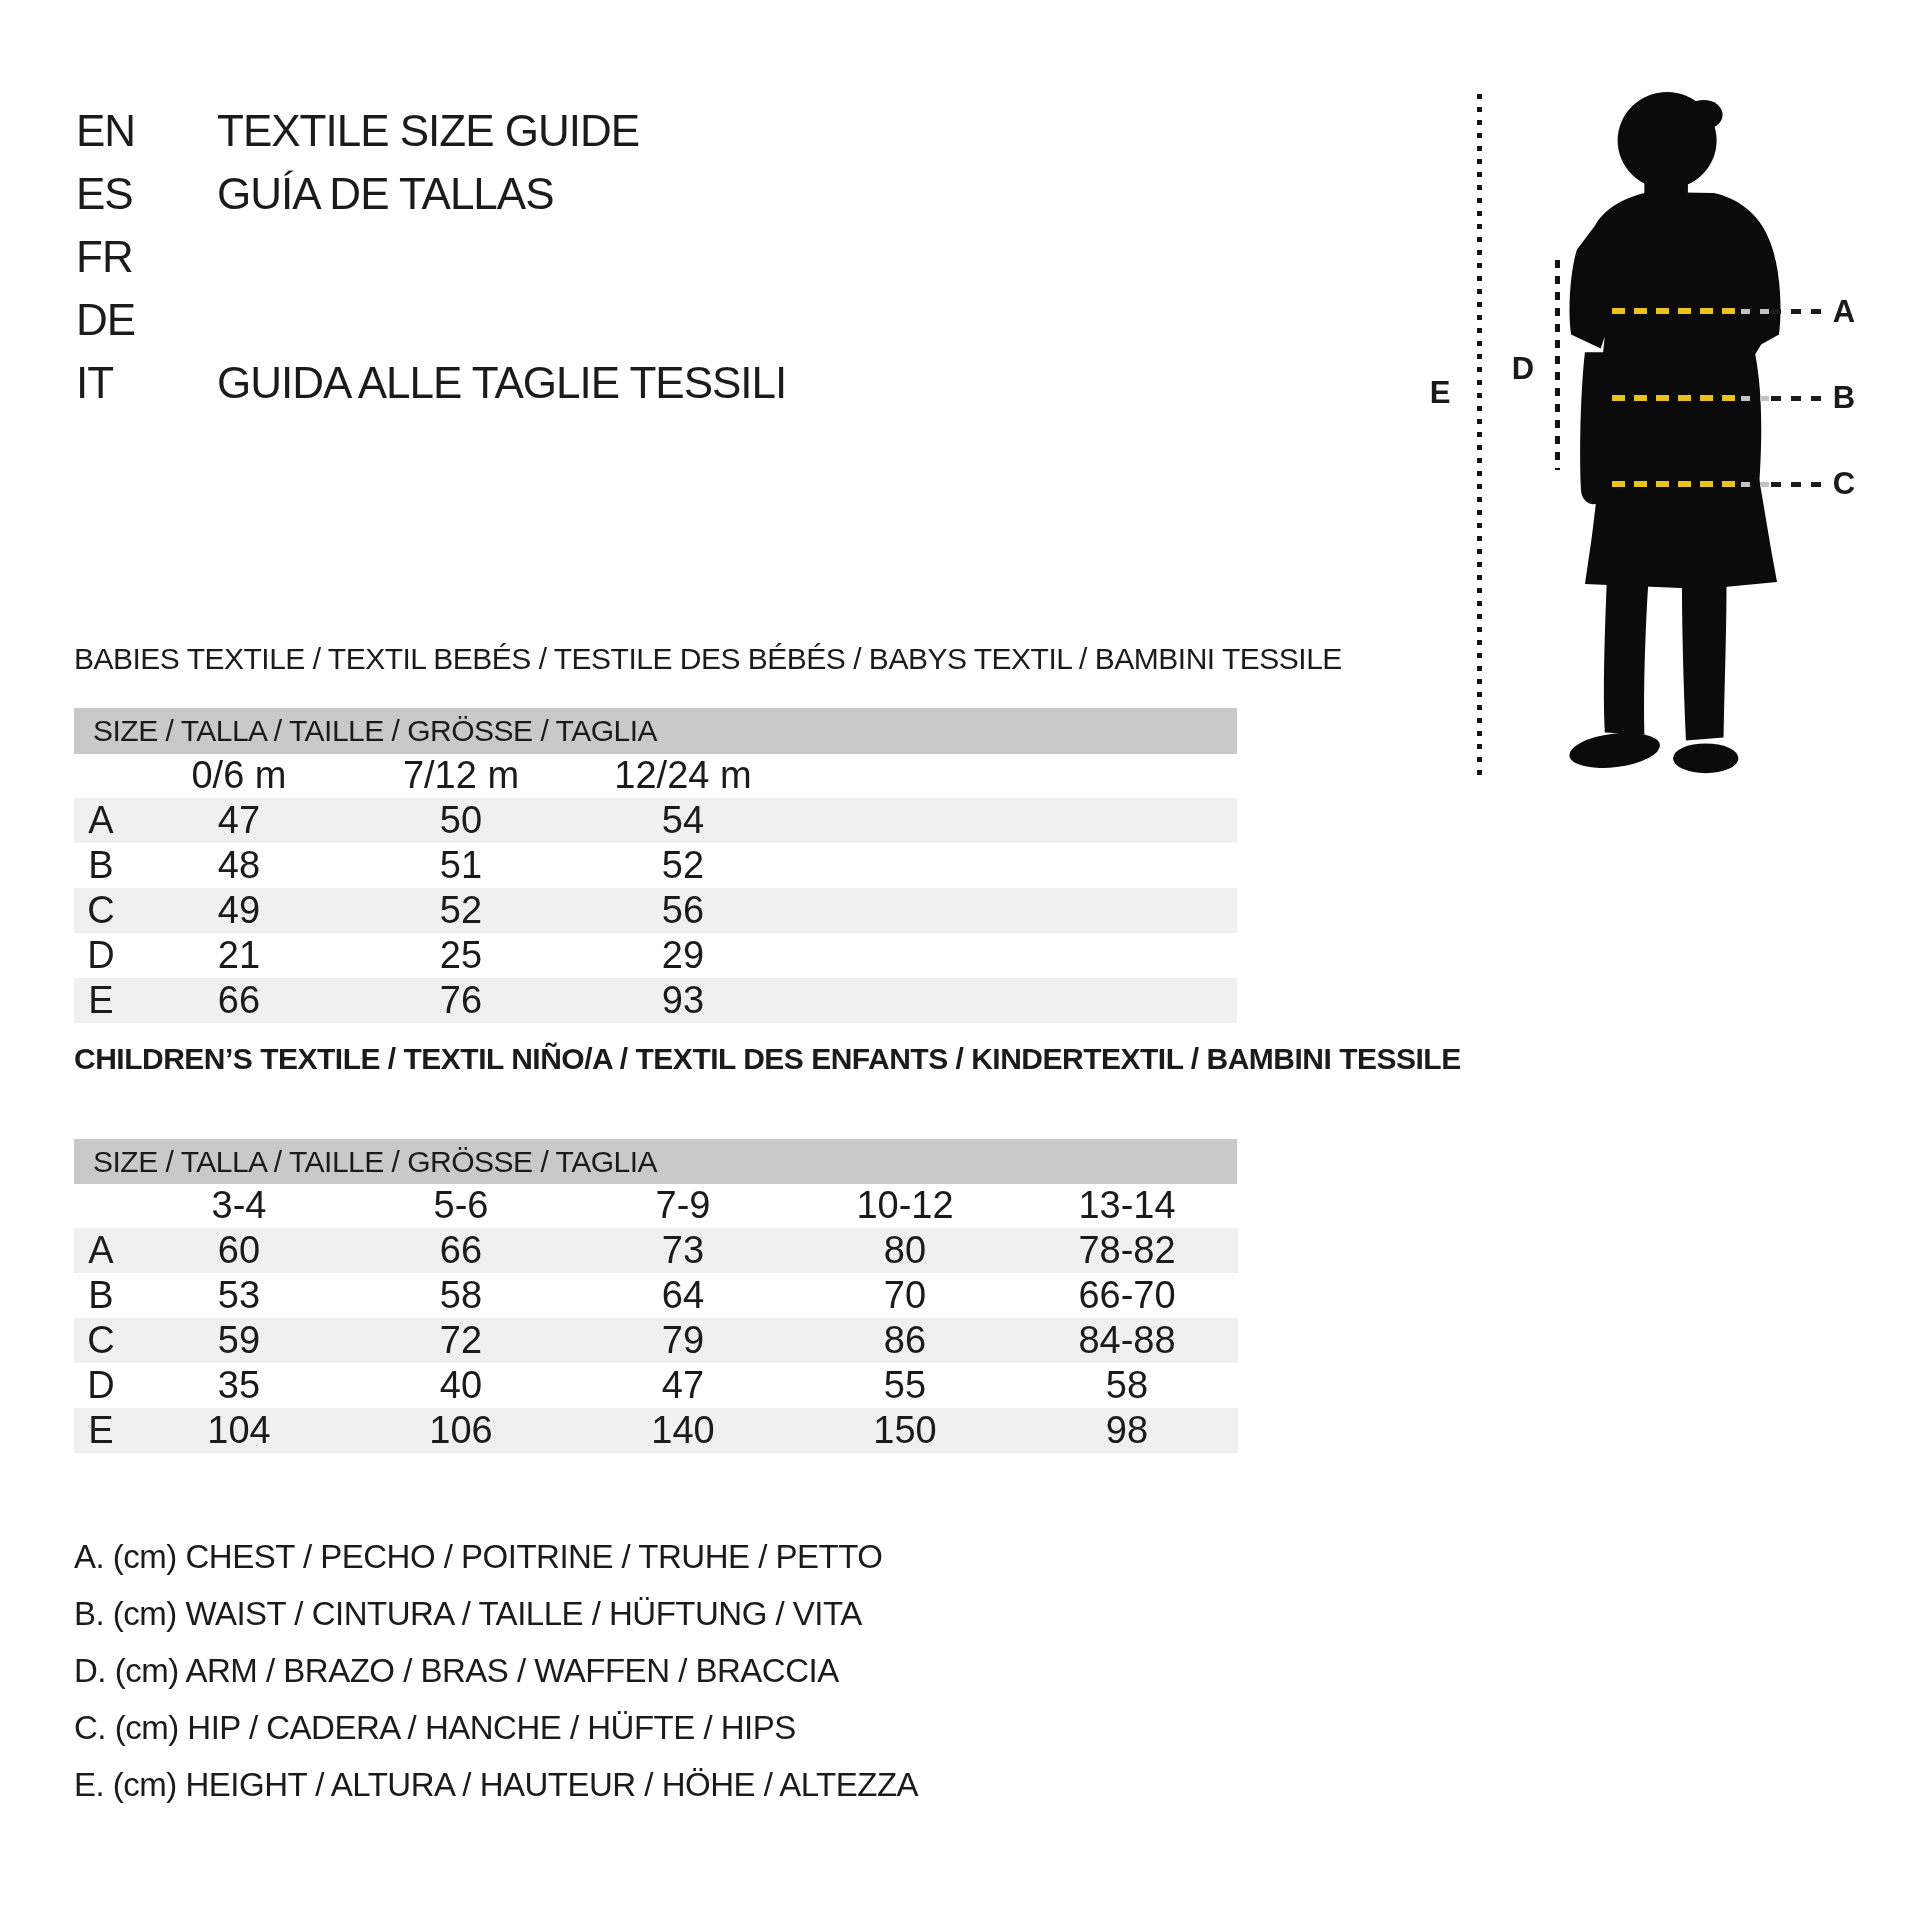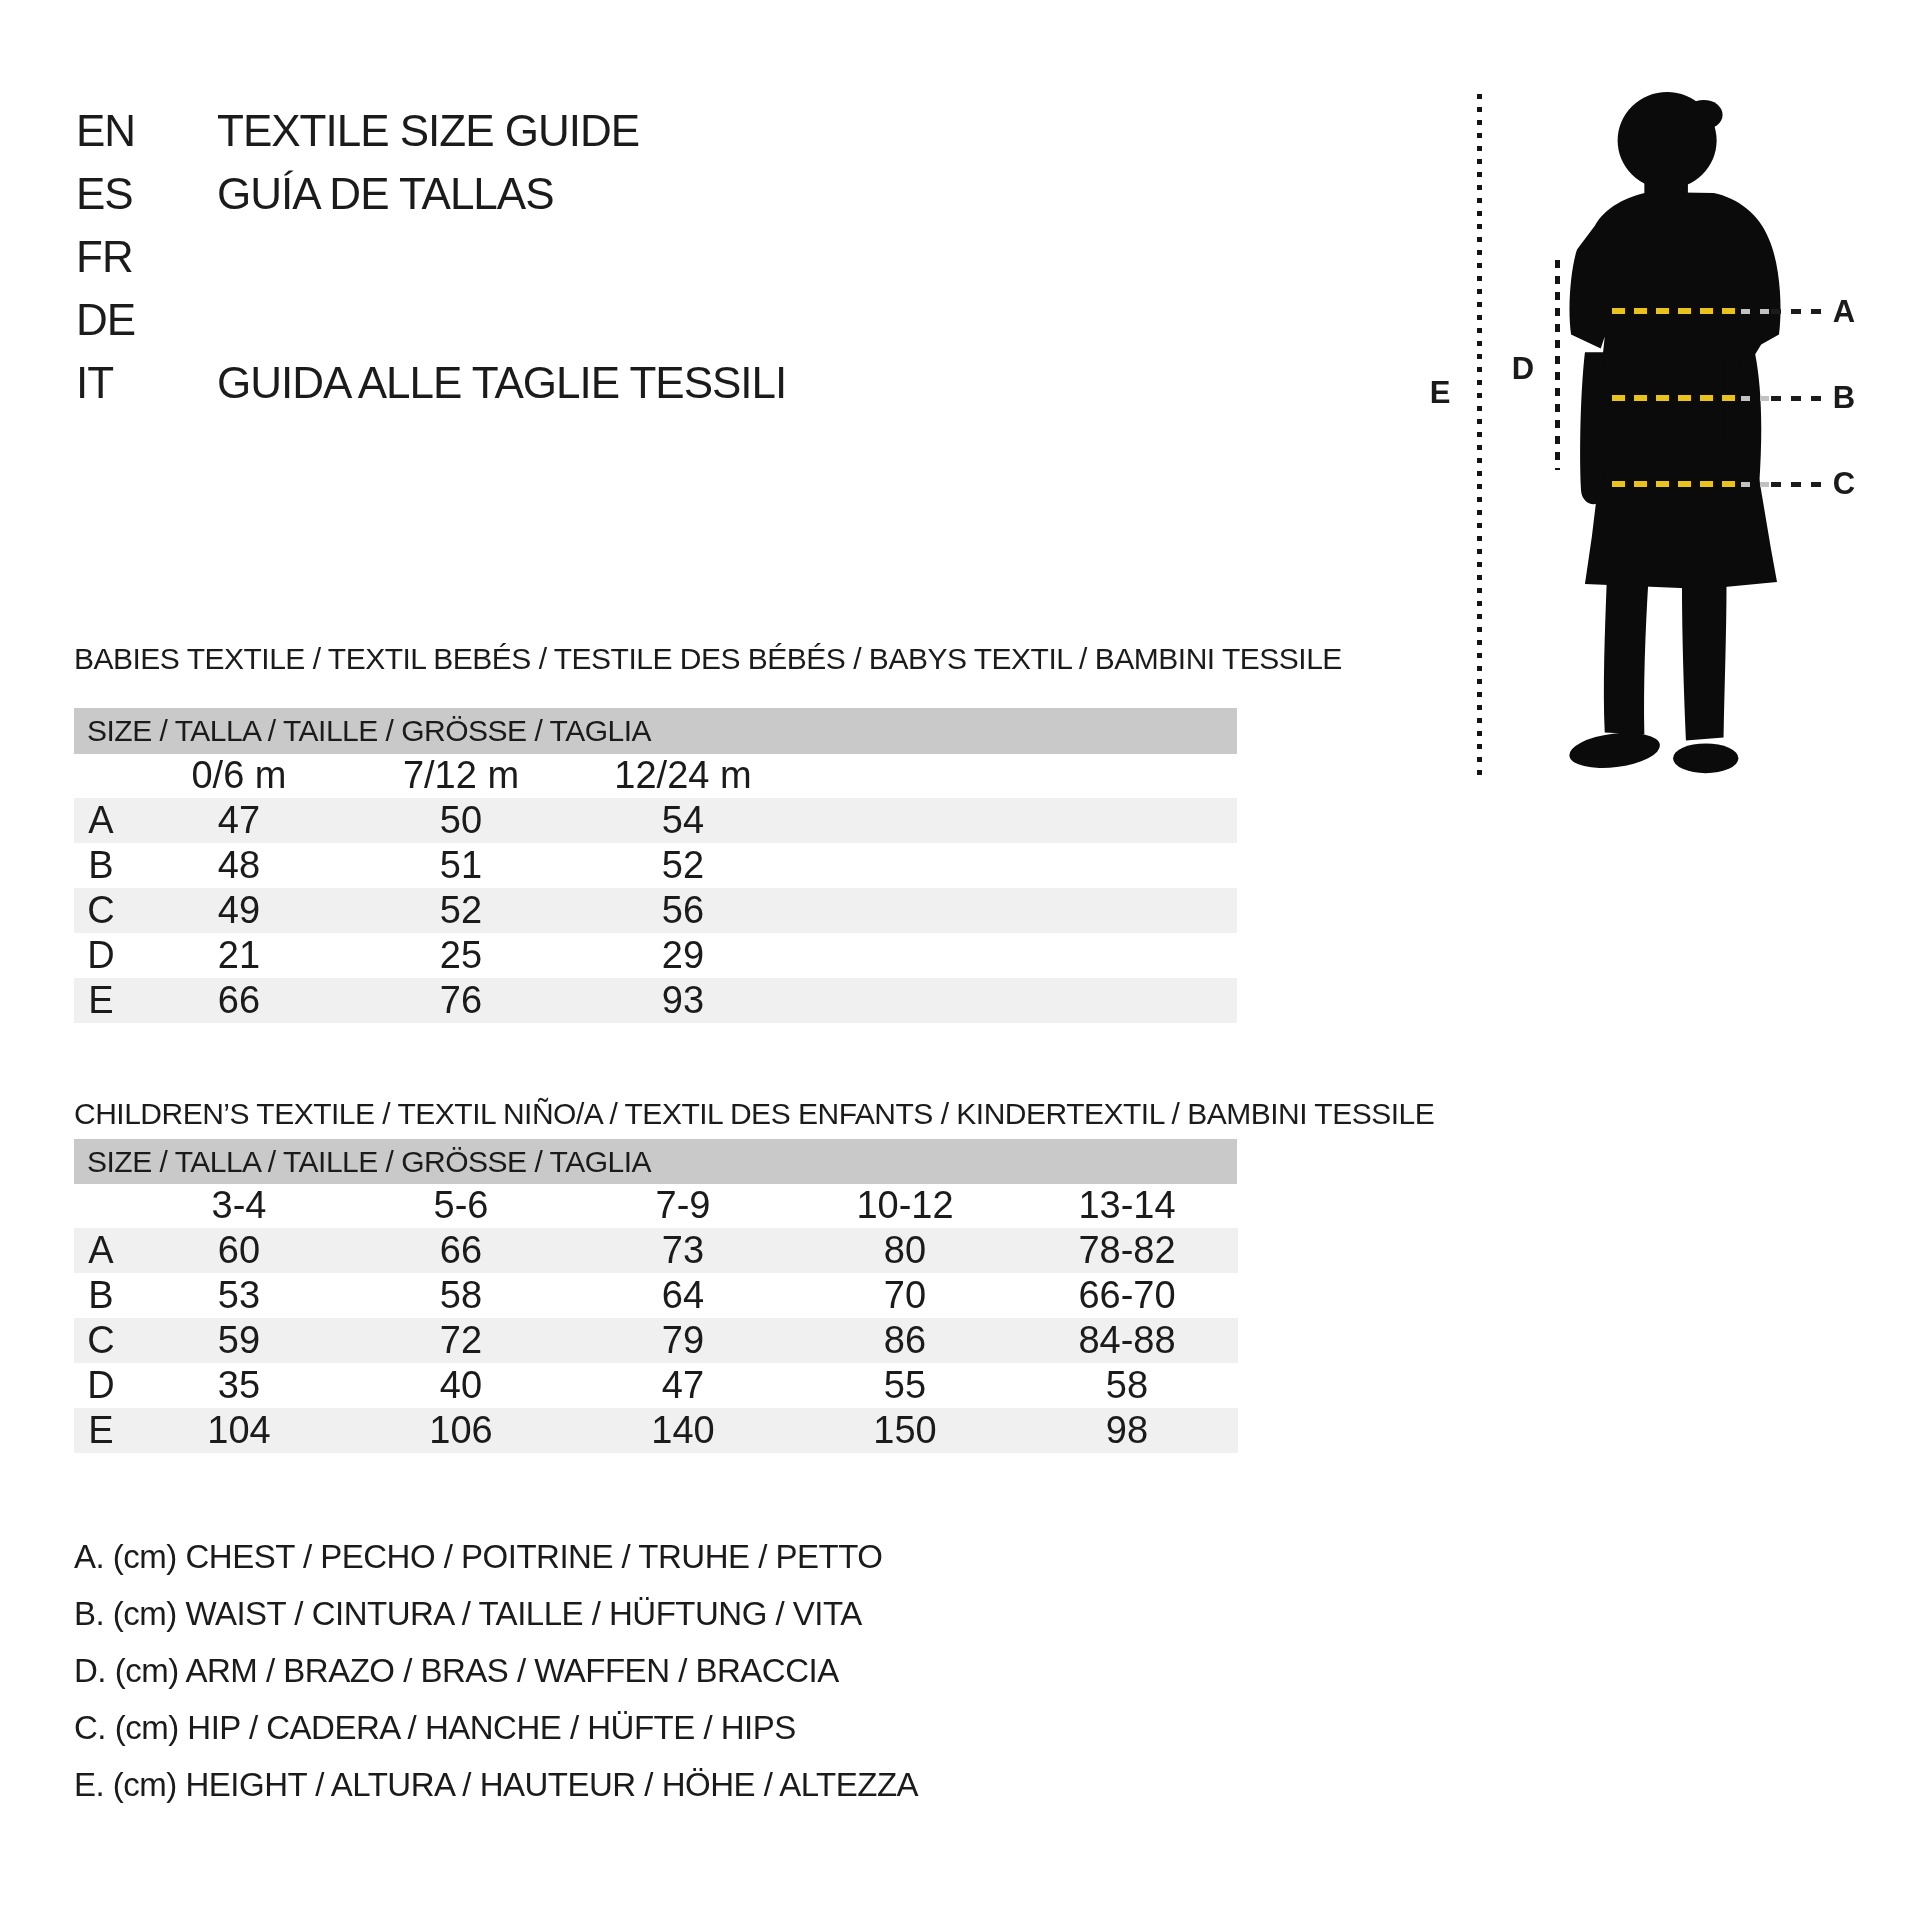--- a/index.html
+++ b/index.html
@@ -28,21 +28,21 @@
   .black-dash  { position:absolute; height:5px;
                  background:repeating-linear-gradient(to right,#1b1b1b 0 10px,transparent 10px 20px); }
 
   
   .section-title { position:absolute; left:74px; font-size:30px; letter-spacing:-0.5px;
                    font-weight:500; white-space:nowrap; }
 
   
   .size-header-bar { position:absolute; left:74px; width:1163px; height:46px;
                      background:#c9c9c9; font-size:30px; font-weight:500;
-                     line-height:46px; padding-left:13px; letter-spacing:-0.5px; }
+                     line-height:46px; padding-left:19px; letter-spacing:-0.5px; }
   table.size-table { position:absolute; left:74px; border-collapse:collapse;
                      table-layout:fixed; width:1163px; font-size:38px; }
   table.size-table td { height:45px; text-align:center; vertical-align:middle; padding:0; }
   td.letter { text-align:left; padding-left:10px; }
   tr.stripe td { background:#f0f0f0; }
 
   
   #legend { left:74px; top:1528px; }
   .legend-line { font-size:33px; line-height:57px; letter-spacing:-0.5px; white-space:nowrap; }
 </style>
@@ -166,21 +166,21 @@
   <tr class="stripe">
     <td class="letter">E</td>
     <td>66</td>
     <td>76</td>
     <td>93</td>
     <td></td>
   </tr>
 </tbody>
   </table>
 
-<div class="section-title" style="top:1097px;">CHILDREN’S TEXTILE / TEXTIL NIÑO/A / TEXTIL DES ENFANTS / KINDERTEXTIL / BAMBINI TESSILE</div>
+<div class="section-title" style="top:1042px;font-weight:bold;">CHILDREN’S TEXTILE / TEXTIL NIÑO/A / TEXTIL DES ENFANTS / KINDERTEXTIL / BAMBINI TESSILE</div>
 
 <div class="size-header-bar" style="top:1139px; height:45px; line-height:45px;">SIZE / TALLA / TAILLE / GRÖSSE / TAGLIA</div>
 
 <table class="size-table" style="top:1183px;">
   <colgroup>
       <col style="width:54px">
       <col style="width:222px">
       <col style="width:222px">
       <col style="width:222px">
       <col style="width:222px">

